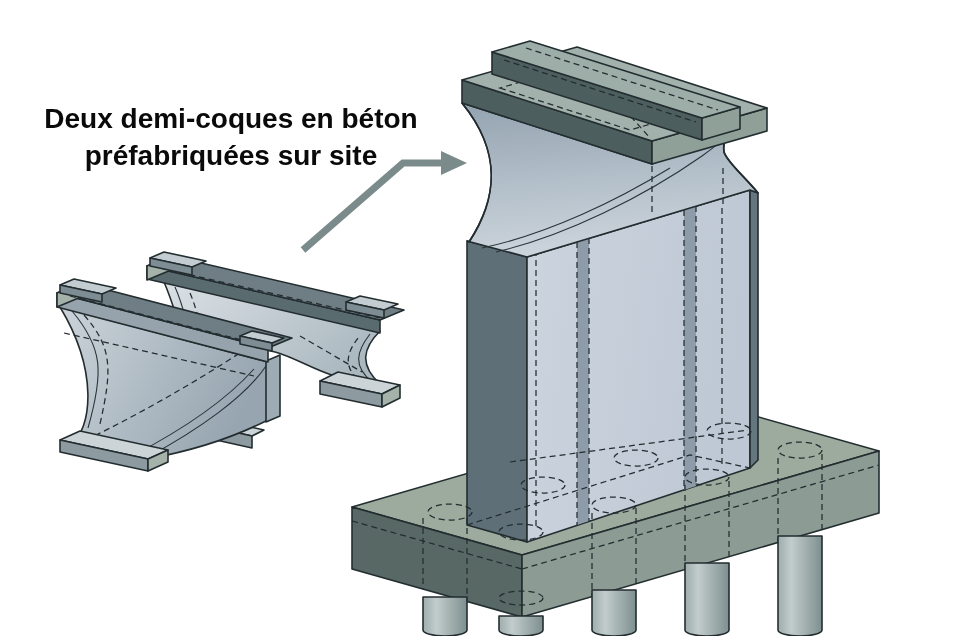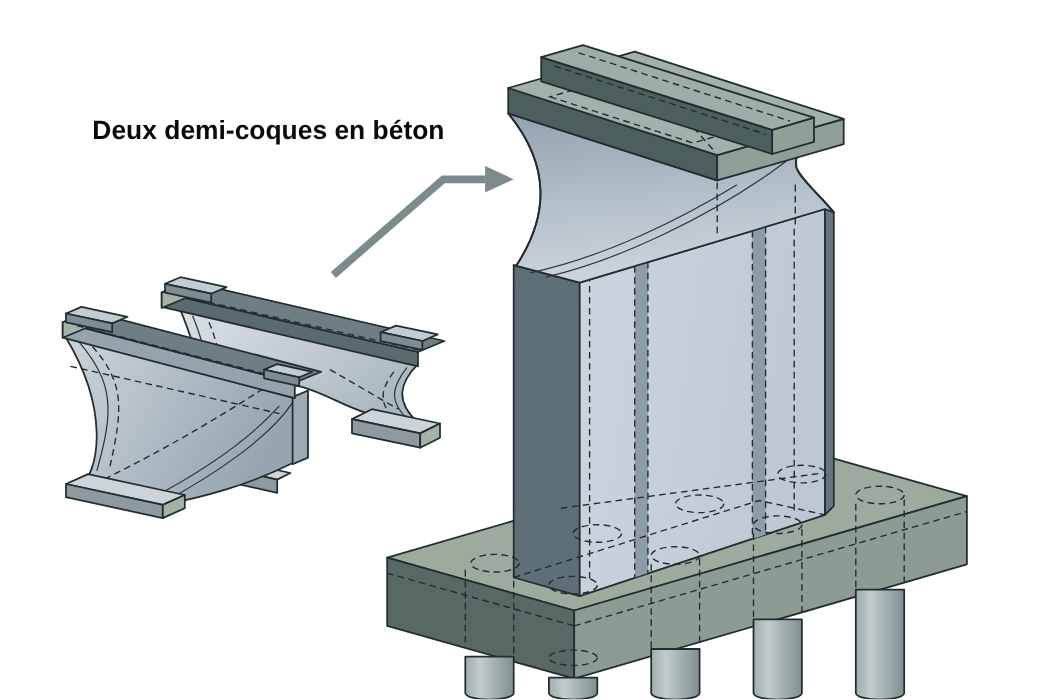--- a/index.html
+++ b/index.html
@@ -1,20 +1,20 @@
 <!DOCTYPE html>
 <html style="--accent_arrow: #7b8a8a; --edge_line: #232d30; --slab_top: #a2b1ab; --slab_band: #4d5e5e; --slab_end: #8fa098; --block_top: #9dada8; --shaft_front: #c6cfda; --shaft_side_dark: #5f6f78; --shaft_sliver: #66767f; --joint_strip: #8e9ca9; --cap_top: #9cab9e; --cap_left: #586865; --cap_right: #8c9b93; --flange_top: #6e7e84; --flangeA_band: #96a3ac; --flangeB_band: #5a6b70; --foot_top: #ccd4d8; --foot_band: #8d9aa0; --rim_top: #c2ccd1; --rim_band: #7e8d94; --end_face: #a5b2aa; --head_light: #ccd4dc; --head_shade: #94a3b1; --pile_light: #c2cccc; --pile_dark: #7e8f8f;"><head>
 <meta charset="utf-8">
 <style>
   html,body{margin:0;padding:0;background:#ffffff;}
   .stage{position:relative;width:954px;height:636px;background:#fff;overflow:hidden;
          font-family:"Liberation Sans", sans-serif;}
   .stage svg{position:absolute;left:0;top:0;}
-  .annotation{position:absolute;left:26px;top:100px;width:436px;text-align:center;
-              font-weight:bold;font-size:24px;line-height:37px;color:#0a0a0a;
+  .annotation{position:absolute;left:13px;top:100px;width:436px;text-align:center;
+              font-weight:bold;font-size:28px;line-height:37px;color:#0a0a0a;
               letter-spacing:0px;}
   
   .edge{stroke:#232d30;stroke-width:1.7;stroke-linejoin:round;fill:none;}
   .wire{stroke:#2a3438;stroke-width:1.1;fill:none;}
   .dash{stroke:#232c30;stroke-width:1.25;fill:none;stroke-dasharray:6 4;}
   .f{stroke:#232d30;stroke-width:1.6;stroke-linejoin:round;}
   .slabTop{fill:var(--slab_top);}     .slabBand{fill:var(--slab_band);}
   .slabEnd{fill:var(--slab_end);}     .blockTop{fill:var(--block_top);} .shaftDark{fill:var(--shaft_side_dark);}
   .sliver{fill:var(--shaft_sliver);}  .strip{fill:var(--joint_strip);stroke:none;}
   .capTop{fill:var(--cap_top);}       .capLeft{fill:var(--cap_left);}
@@ -218,15 +218,16 @@
       </g>
       <g>
         <path class="f" fill="url(#gPile)" d="M778,536 L822,536 L822,630 A22,6 0 0 1 778,630 Z"></path>
       </g>
     </g>
   </g>
 </svg>
 
 <div class="annotation">
   <div>Deux demi-coques en béton</div>
+  <div>préfabriquées sur site</div>
 </div>
 
 </div>
 
 </body></html>

